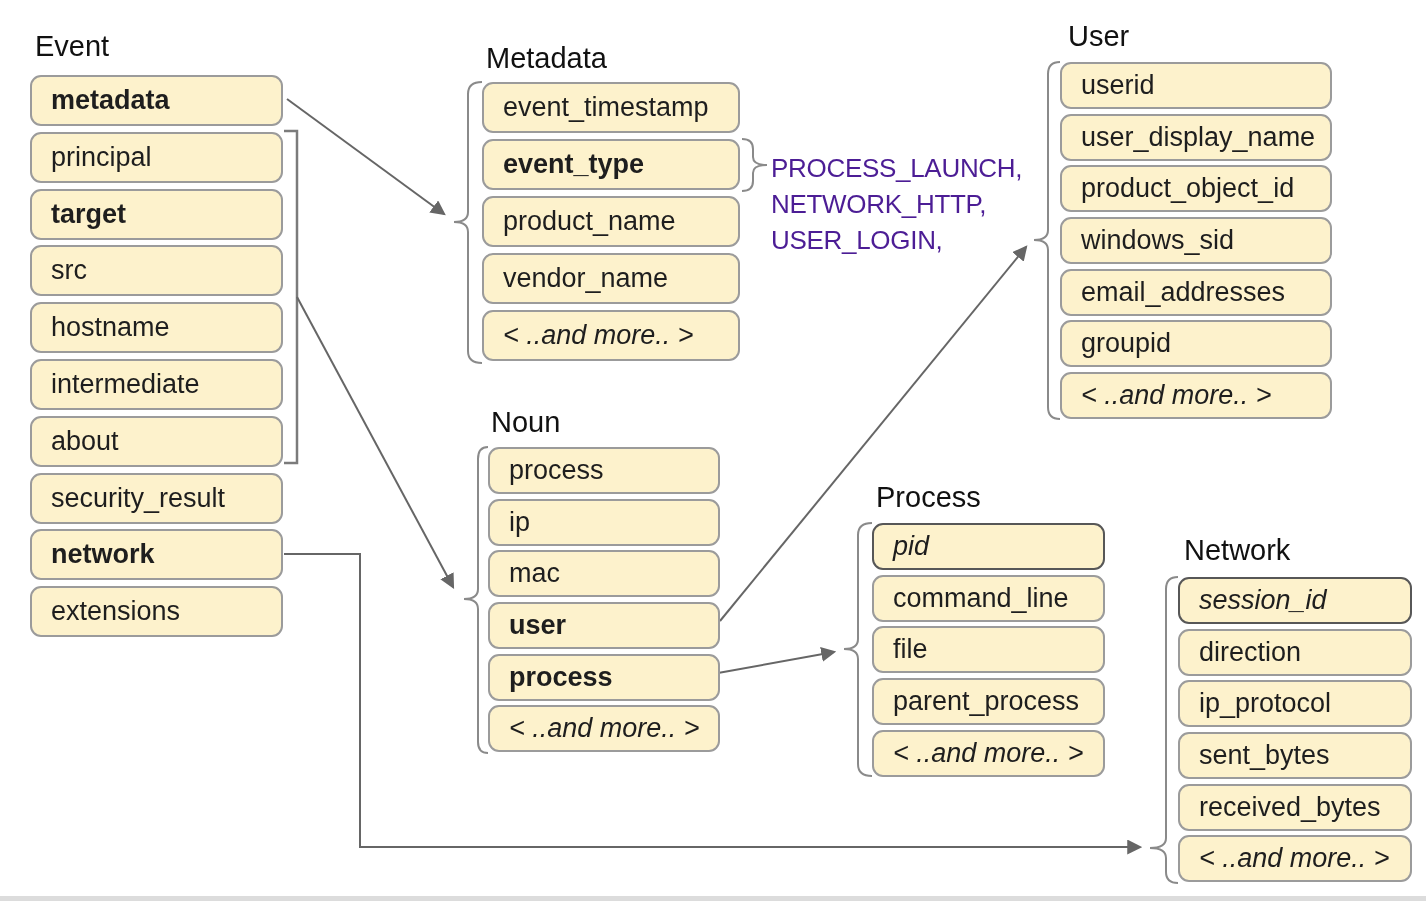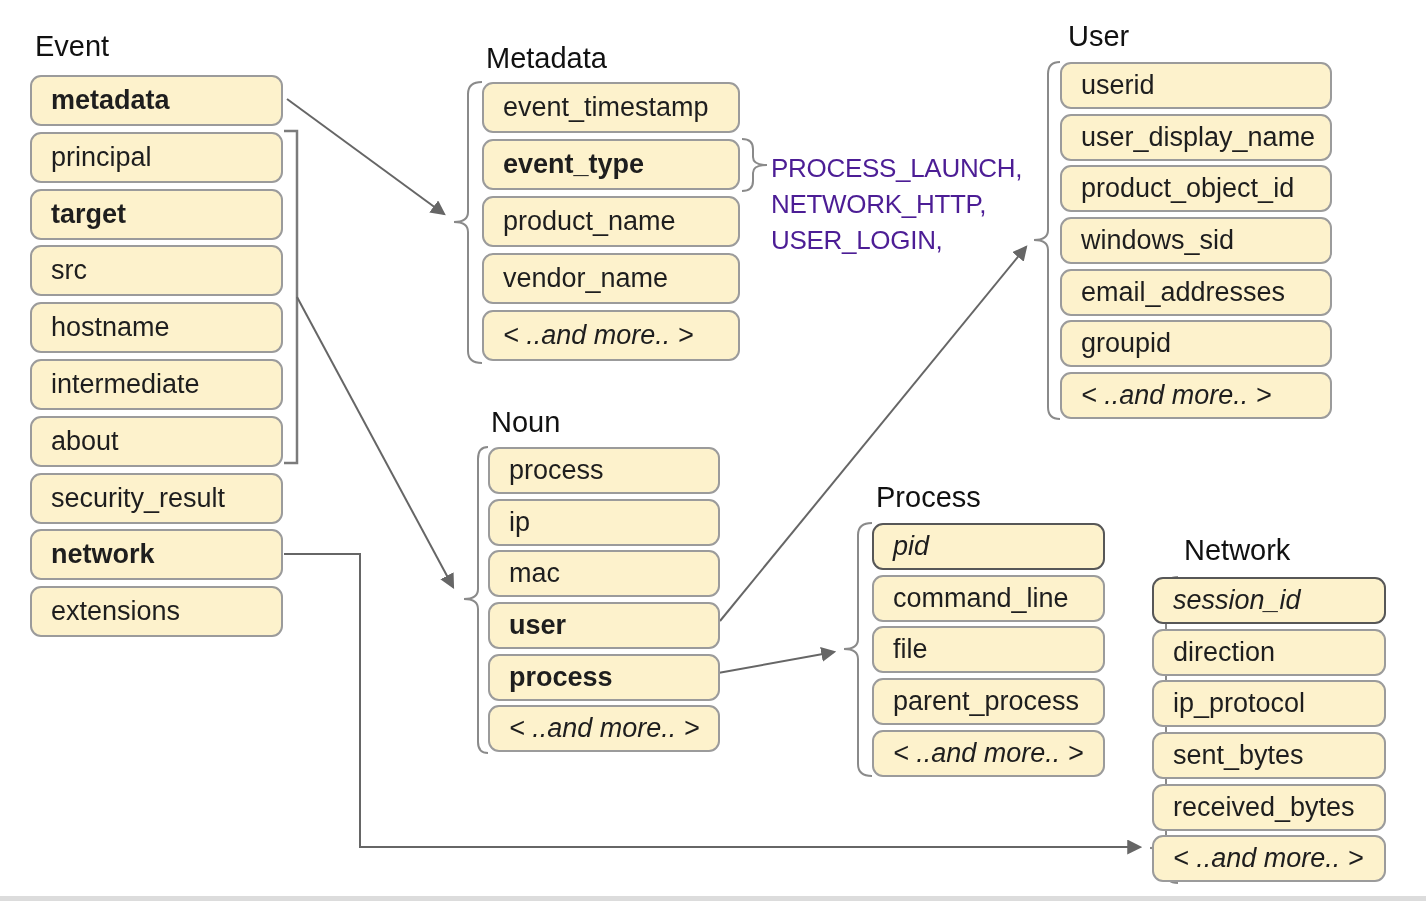--- a/index.html
+++ b/index.html
@@ -115,21 +115,21 @@
 <div class="gtitle" style="left:876px;top:482px">Process</div>
 <div class="stack" style="left:872px;top:523px;width:233px;--h:47px;--gap:4.7px">
   <div class="box dark">pid</div>
   <div class="box">command_line</div>
   <div class="box">file</div>
   <div class="box">parent_process</div>
   <div class="box i">&lt; ..and more.. &gt;</div>
 </div>
 
 <div class="gtitle" style="left:1184px;top:535px">Network</div>
-<div class="stack" style="left:1152px;top:577px;width:234px;--h:47px;--gap:4.7px">
+<div class="stack" style="left:1178px;top:577px;width:234px;--h:47px;--gap:4.7px">
   <div class="box dark">session_id</div>
   <div class="box">direction</div>
   <div class="box">ip_protocol</div>
   <div class="box">sent_bytes</div>
   <div class="box">received_bytes</div>
   <div class="box i">&lt; ..and more.. &gt;</div>
 </div>
 
 <div class="footer-line"></div>
 

